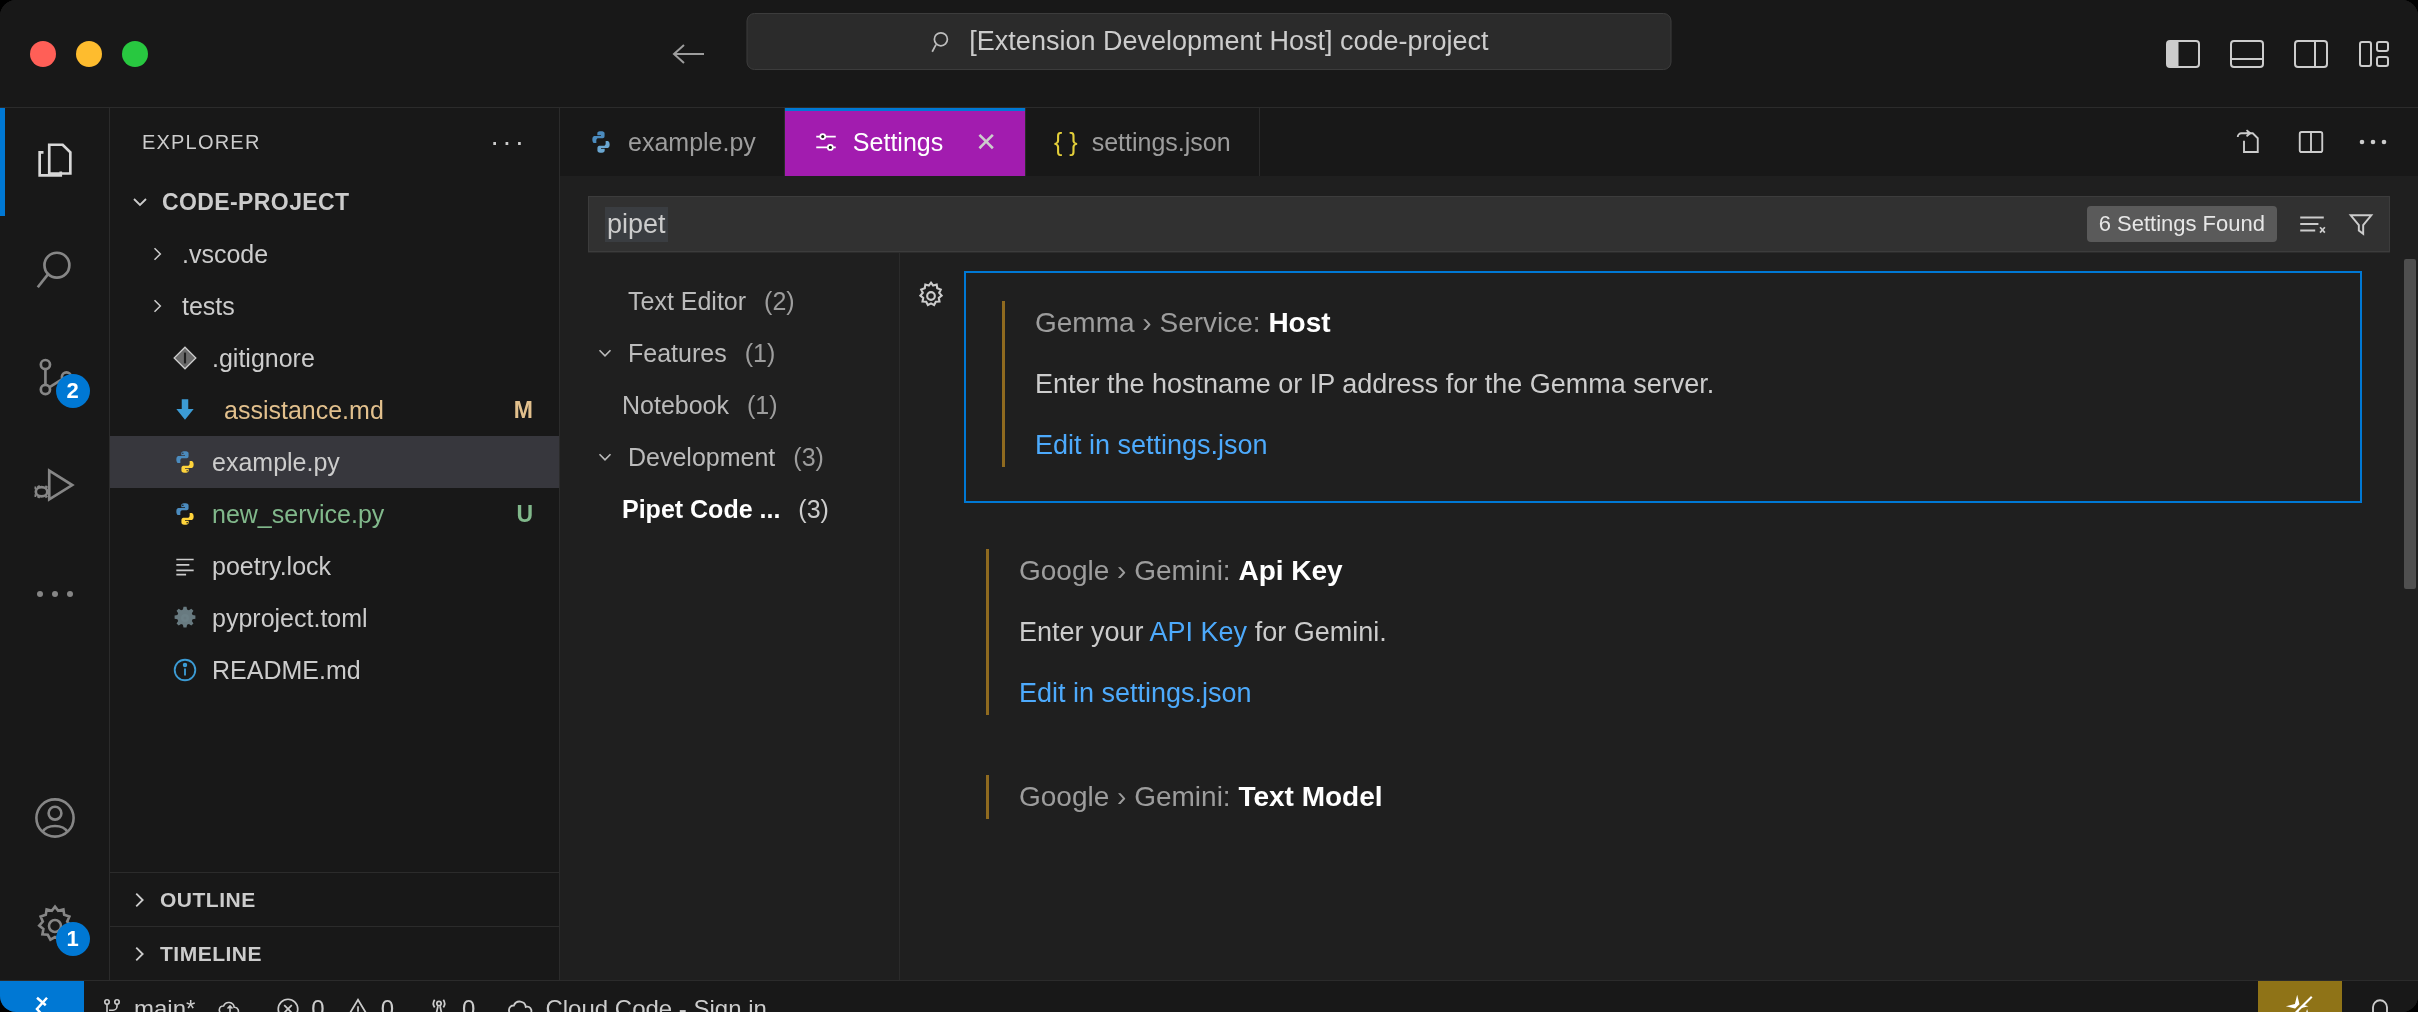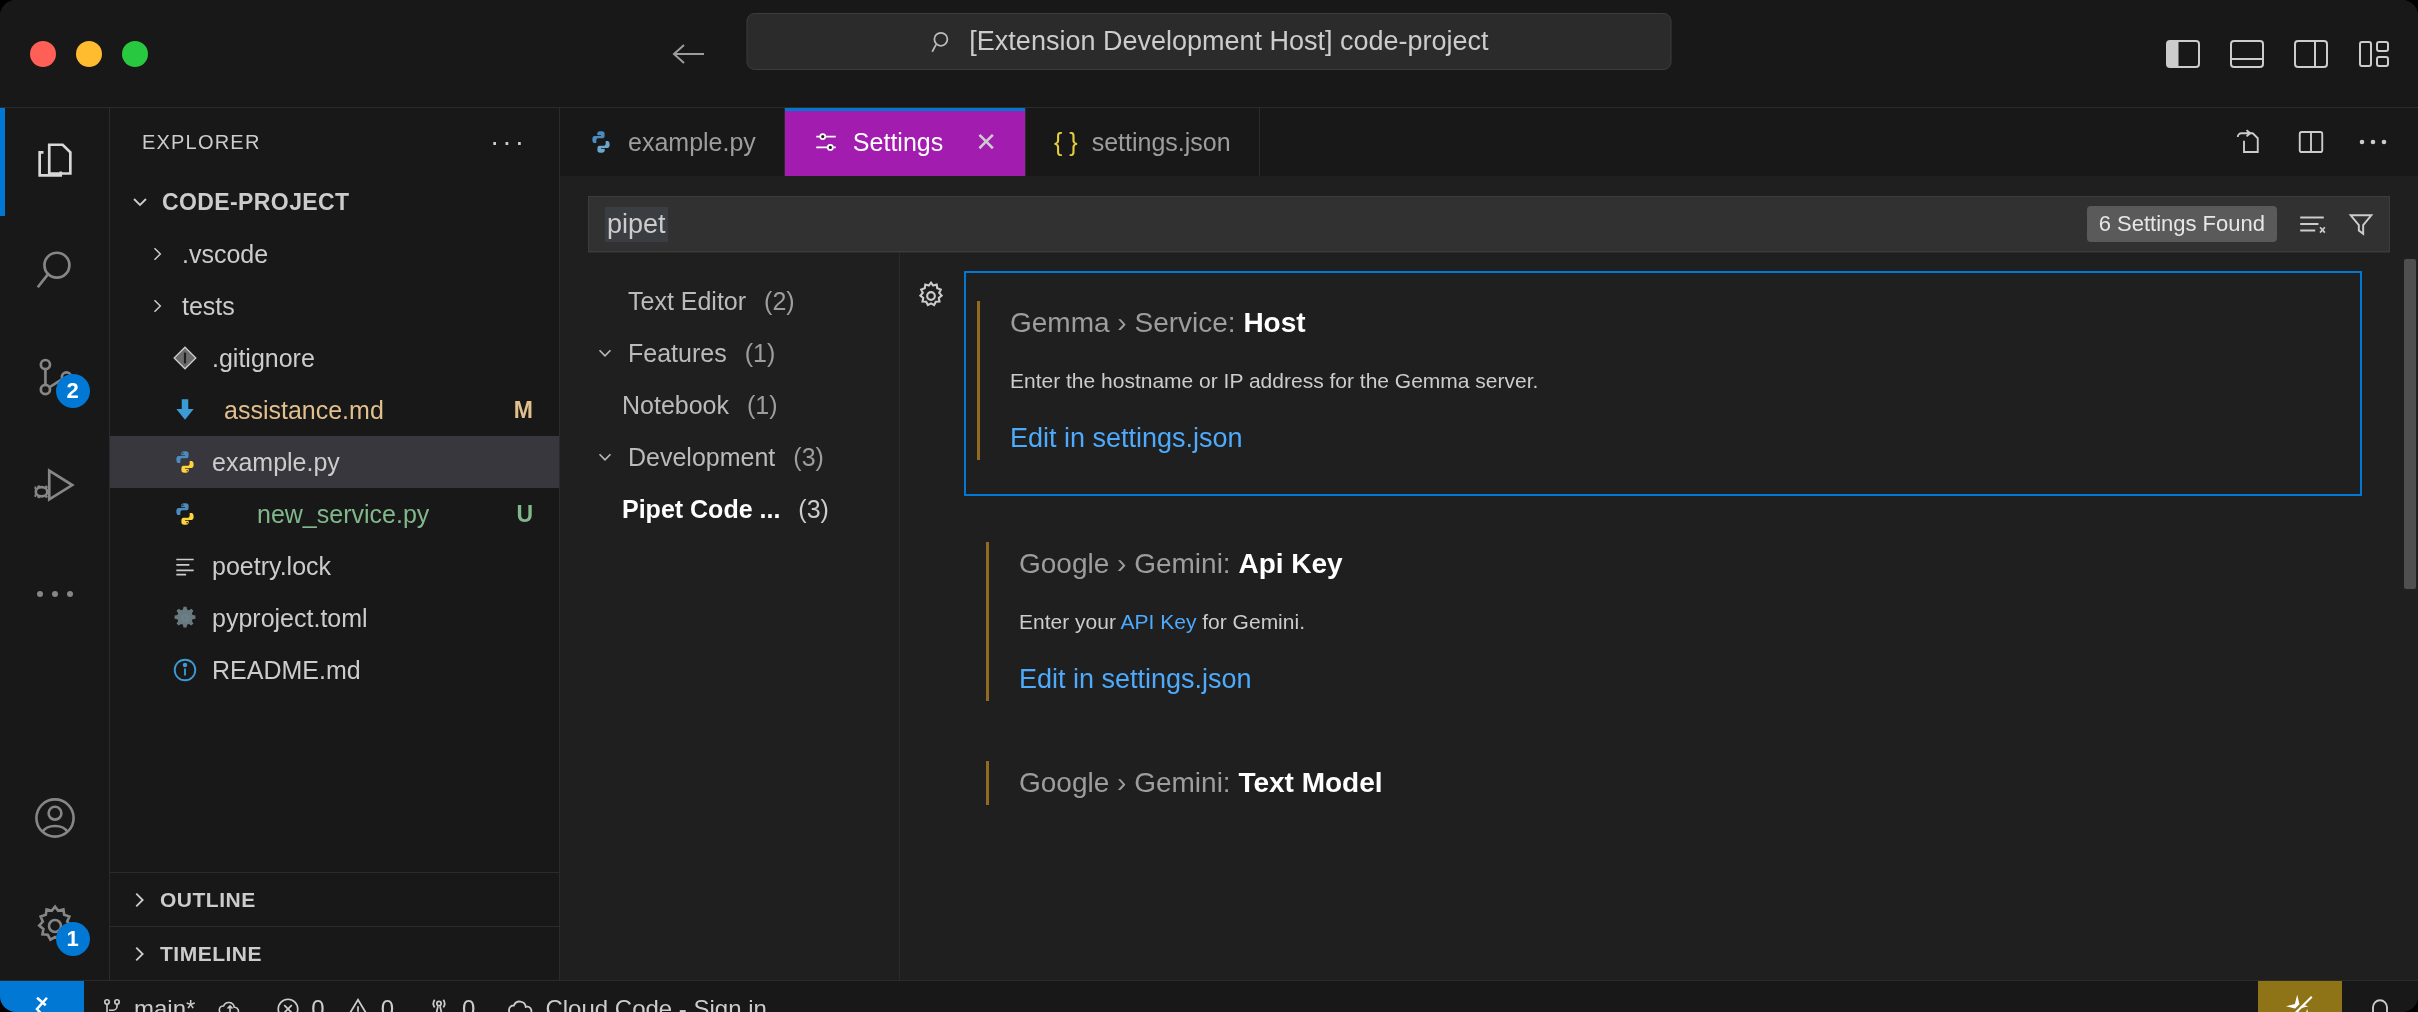--- a/index.html
+++ b/index.html
@@ -114,21 +114,21 @@
     position: relative;
   }
   .row.selected { background: #37373d; }
   .row .name { white-space: nowrap; }
   .row .gitletter {
     position: absolute; right: 26px; font-size: 23px; font-weight: bold;
   }
   .row .chev { width: 26px; display: flex; justify-content: center; color: #cccccc; }
   .row .ficon { width: 30px; display: flex; justify-content: center; align-items: center; }
   .mod { color: #e2c08d; }
-  .untracked { color: #81b88b; margin-left: 45px; }
+  .untracked { color: #81b88b; }
 
   .sb-bottom { margin-top: auto; }
   .sb-section {
     height: 54px; display: flex; align-items: center; gap: 10px;
     padding-left: 18px;
     border-top: 1px solid #2b2b2b;
     color: #cccccc; font-size: 21px; font-weight: bold; letter-spacing: .5px;
   }
 
   
@@ -235,24 +235,24 @@
   .setting-card.focused {
     border: 2px solid #0078d4;
     padding: 28px 0 34px 0;
     margin-top: 2px;
   }
   .card-inner {
     border-left: 3px solid #8f6a1f;
     padding: 6px 0 6px 30px;
     margin-left: 22px;
   }
-  .setting-card.focused .card-inner { margin-left: 11px; }
+  .setting-card.focused .card-inner { margin-left: 36px; }
   .s-title { font-size: 28px; color: #9d9d9d; margin-bottom: 30px; }
   .s-title b { color: #ffffff; }
-  .s-desc { font-size: 21px; color: #cccccc; margin-bottom: 30px; }
+  .s-desc { font-size: 27px; color: #cccccc; margin-bottom: 30px; }
   .s-desc a, .s-link { color: #4daafc; text-decoration: none; }
   .s-link { font-size: 27px; }
   .card-gap { height: 32px; }
 
   .scroll-track {
     position: absolute; right: 0; top: 0; bottom: 0; width: 16px;
   }
   .scroll-thumb {
     position: absolute; right: 2px; top: 6px; width: 12px; height: 330px;
     background: #4f4f4f; border-radius: 2px;

